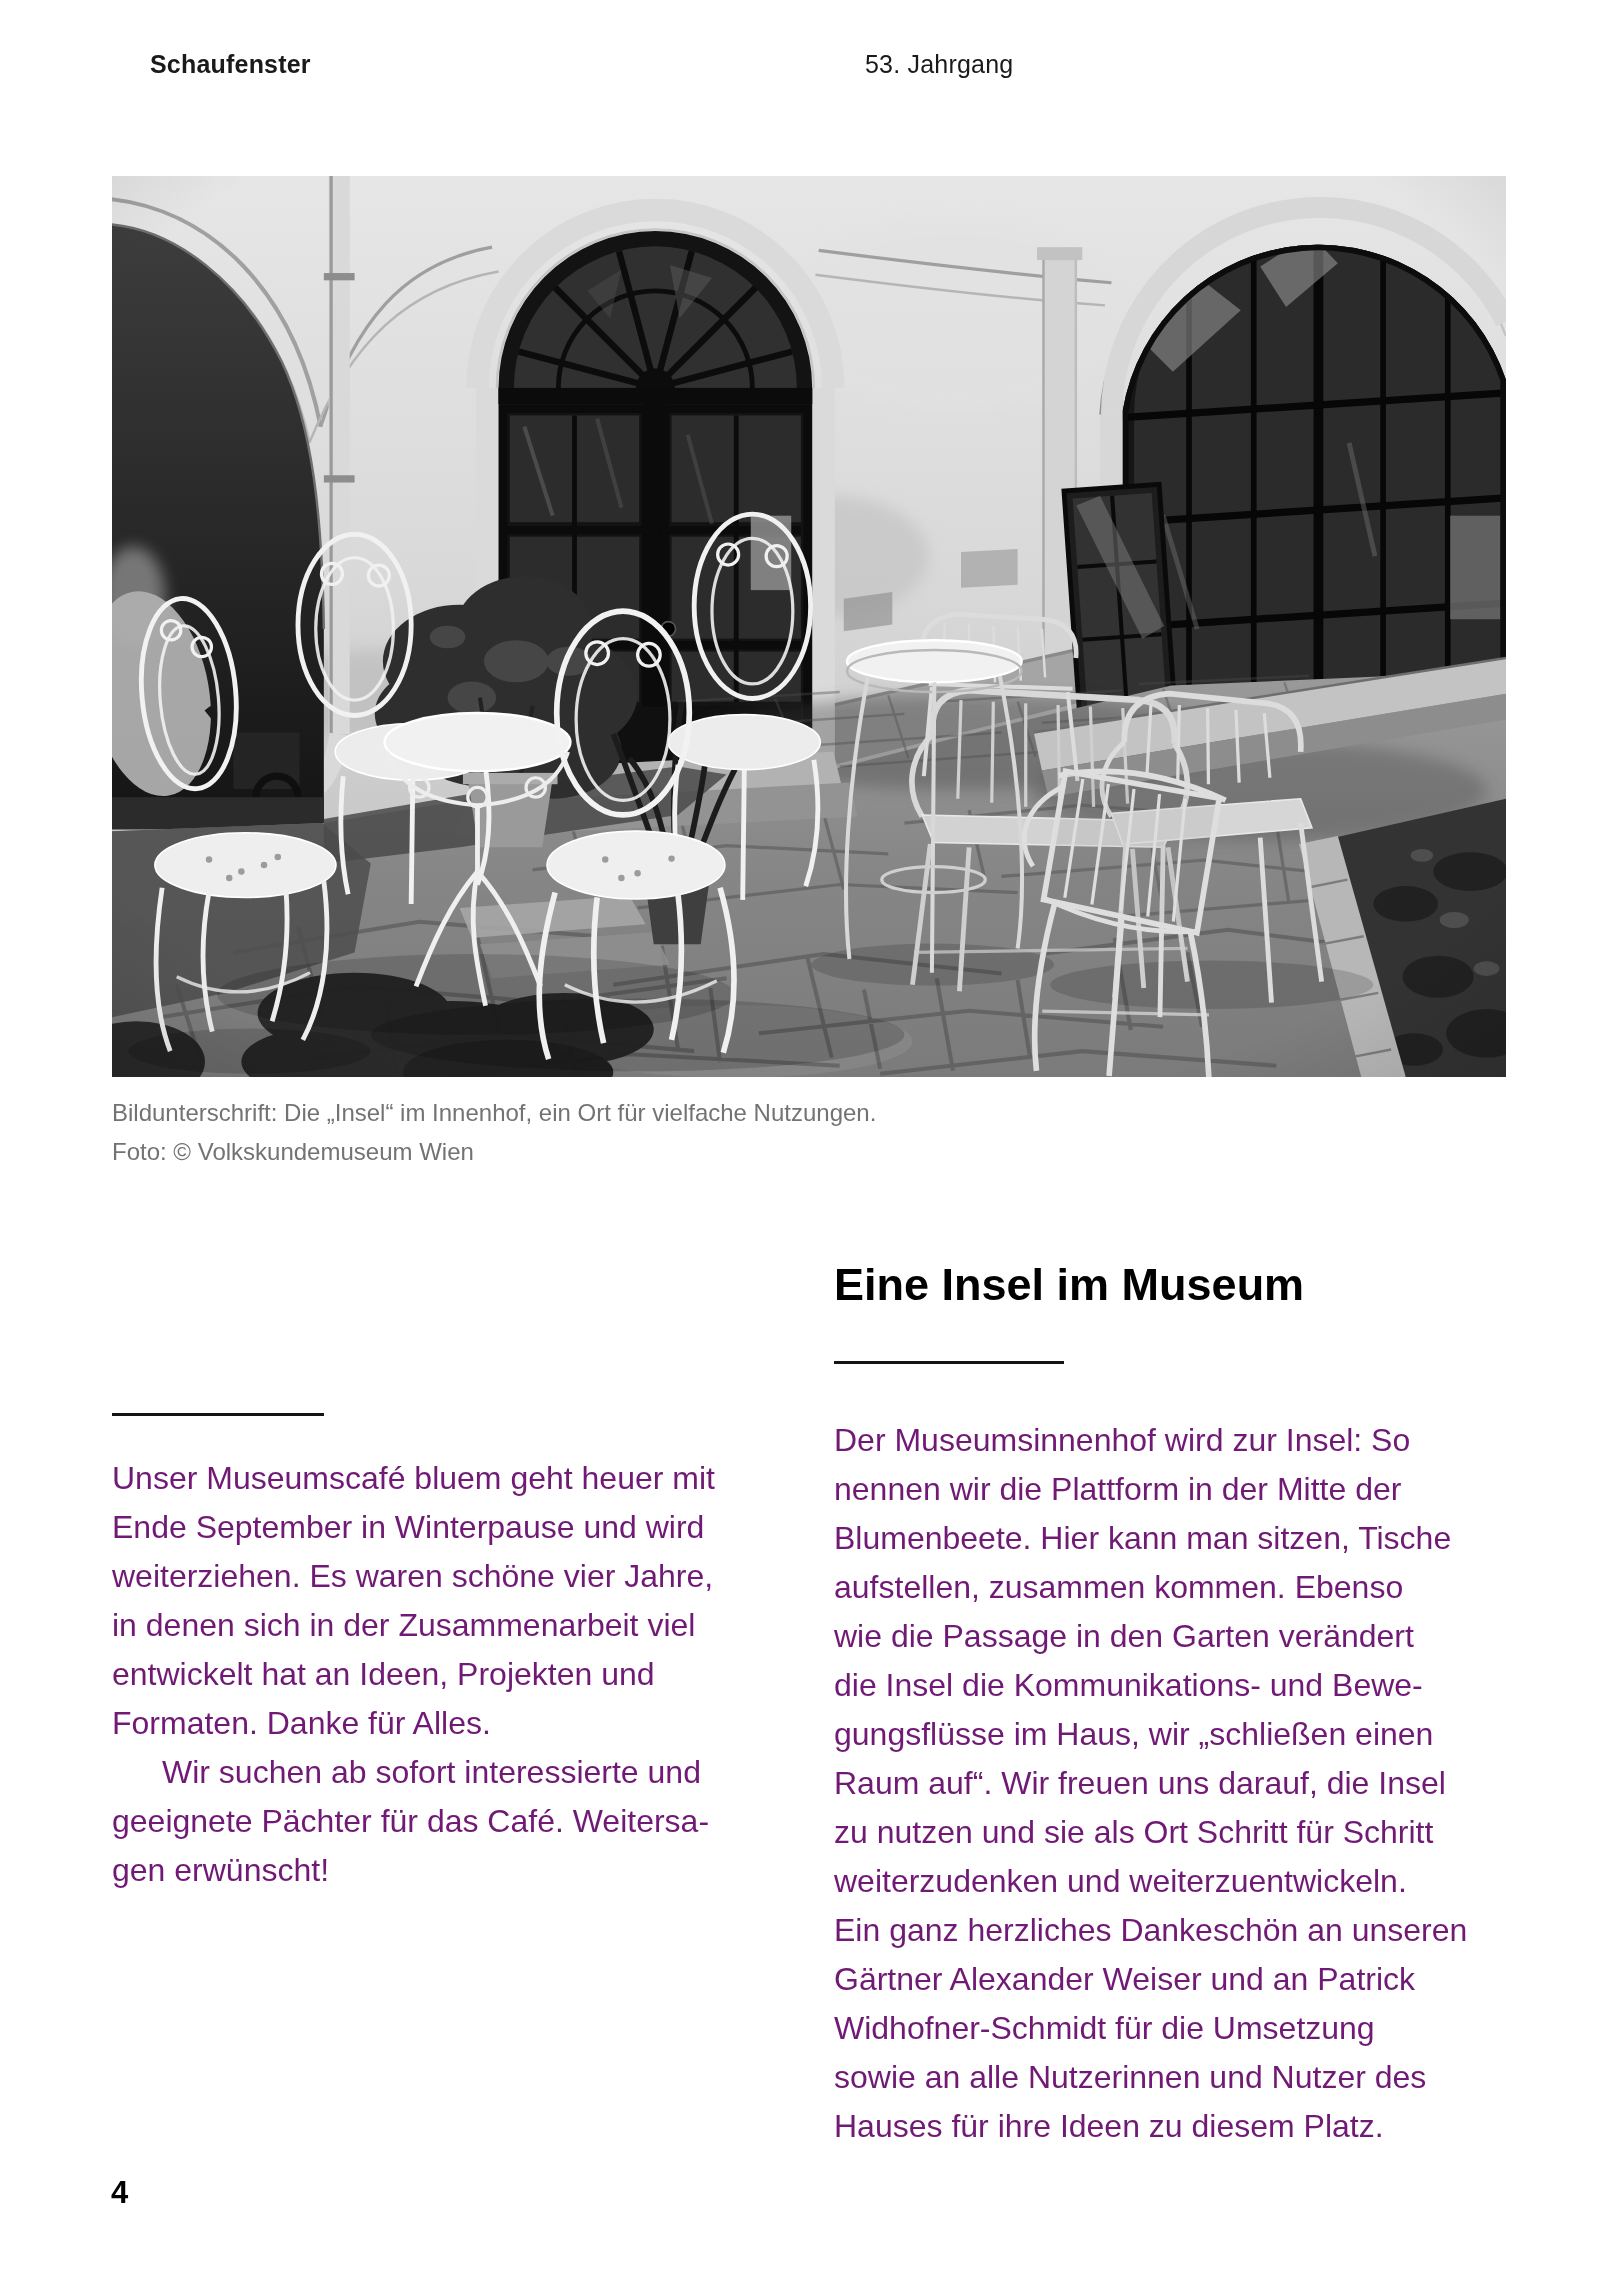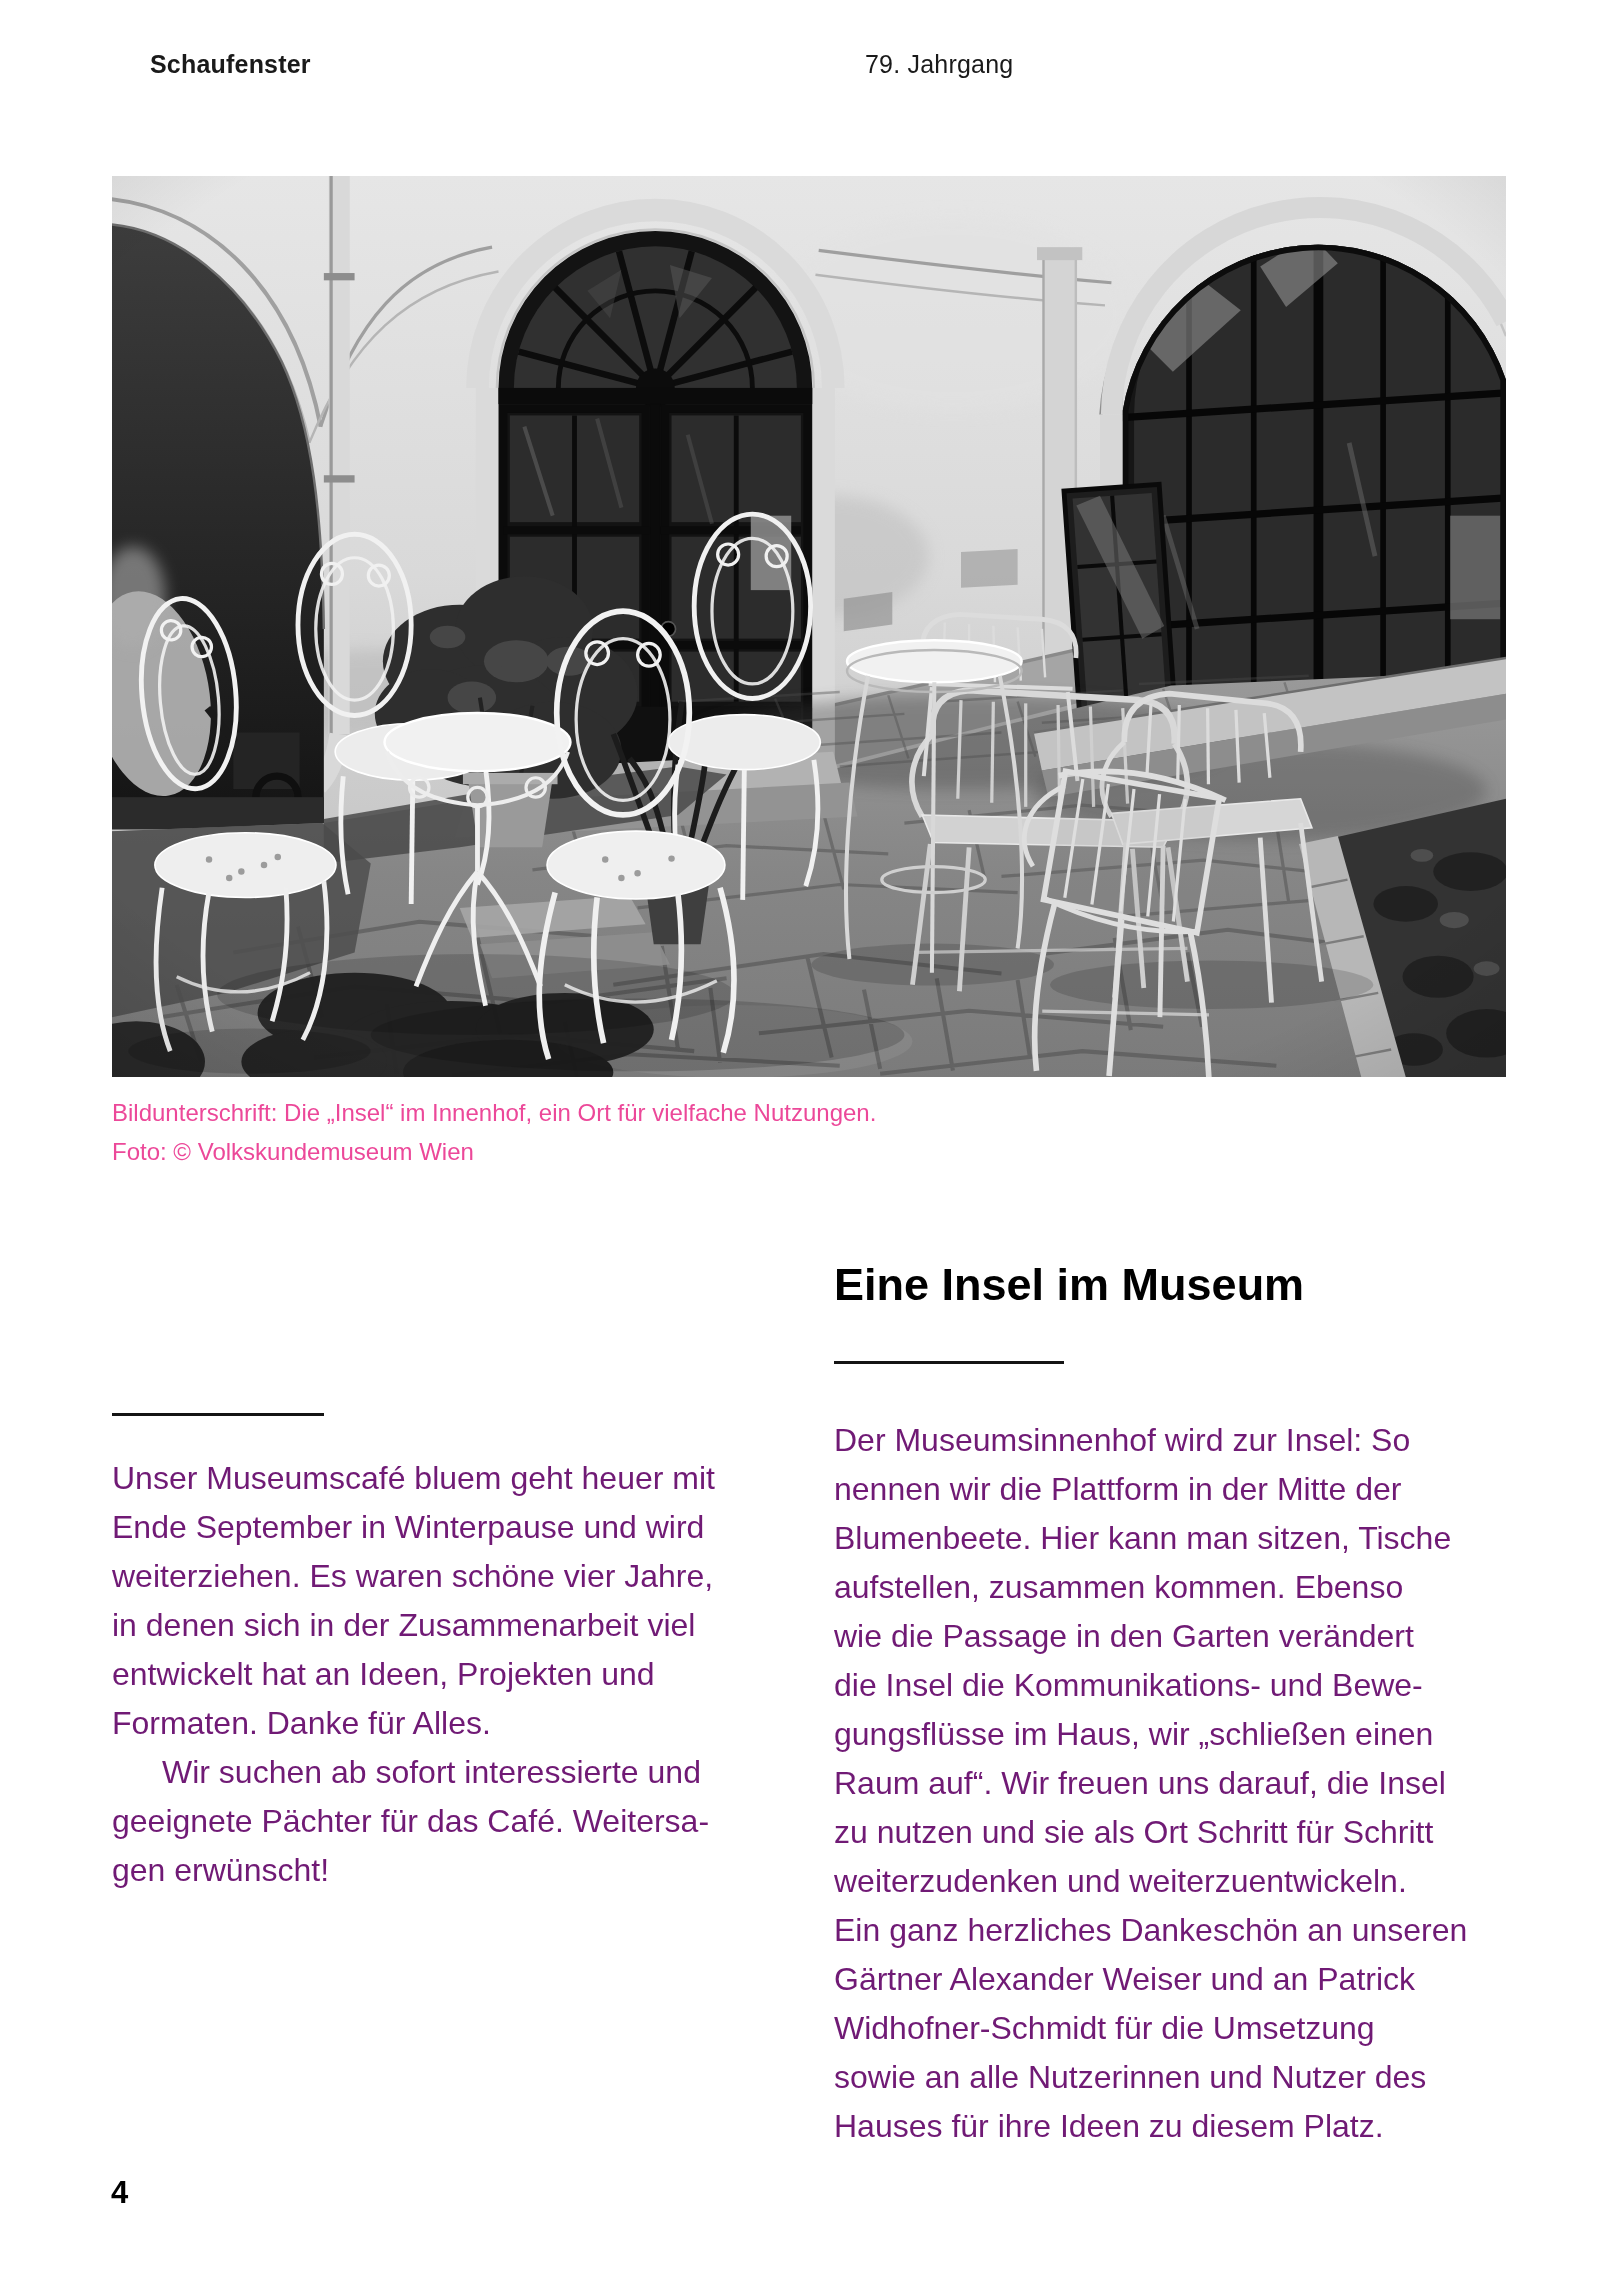--- a/index.html
+++ b/index.html
@@ -5,41 +5,41 @@
   html,body{margin:0;padding:0;background:#ffffff;}
   .page{
     position:relative;width:1617px;height:2295px;background:#ffffff;
     font-family:"Liberation Sans",sans-serif;color:#1a1a1a;overflow:hidden;
   }
   .abs{position:absolute;}
   .hdr-left{left:150px;top:50px;font-size:25px;font-weight:bold;letter-spacing:0.2px;}
   .hdr-right{left:865px;top:50px;font-size:25px;letter-spacing:0.2px;}
   .photo-wrap{left:112px;top:176px;width:1394px;height:901px;}
   .photo-wrap svg{display:block;width:100%;height:100%;}
-  .caption{left:112px;top:1093px;font-size:24px;line-height:39px;color:#ec4899;white-space:nowrap;}
+  .caption{left:112px;top:1093px;font-size:24px;line-height:39px;color:#737373;white-space:nowrap;}
   .col-title{font-size:45px;font-weight:bold;line-height:54px;white-space:nowrap;color:#000;}
   .col-title .t2.italic{font-style:italic;}
   .title-left{left:112px;top:1258px;}
   .title-right{left:834px;top:1258px;}
   .rule{height:3.2px;background:#141414;}
   .rule-left{left:112px;top:1413px;width:212px;}
   .rule-right{left:834px;top:1361px;width:230px;}
   .body-text{font-size:32px;line-height:49px;color:#701a75;white-space:nowrap;}
   .body-left{left:112px;top:1454px;width:695px;}
   .body-right{left:834px;top:1416px;width:703px;}
   .para-indent{text-indent:50px;}
   .page-num{left:111px;top:2175px;font-size:31px;font-weight:bold;color:#000;}
 </style>
 </head>
 <body>
 
 <div class="page">
 
   <div class="abs hdr-left">Schaufenster</div>
-  <div class="abs hdr-right">79. Jahrgang</div>
+  <div class="abs hdr-right">53. Jahrgang</div>
 
   <div class="abs photo-wrap">
     <svg viewBox="0 0 1724 1114" preserveAspectRatio="none" aria-hidden="true">
       <defs>
         <linearGradient id="wallG" x1="0" y1="0" x2="0" y2="1">
           <stop offset="0" stop-color="#e6e6e6"></stop>
             <stop offset="0.6" stop-color="#d9d9d9"></stop>
             <stop offset="1" stop-color="#c8c8c8"></stop>
         </linearGradient>
         <linearGradient id="paveG" x1="0" y1="0" x2="0" y2="1">

